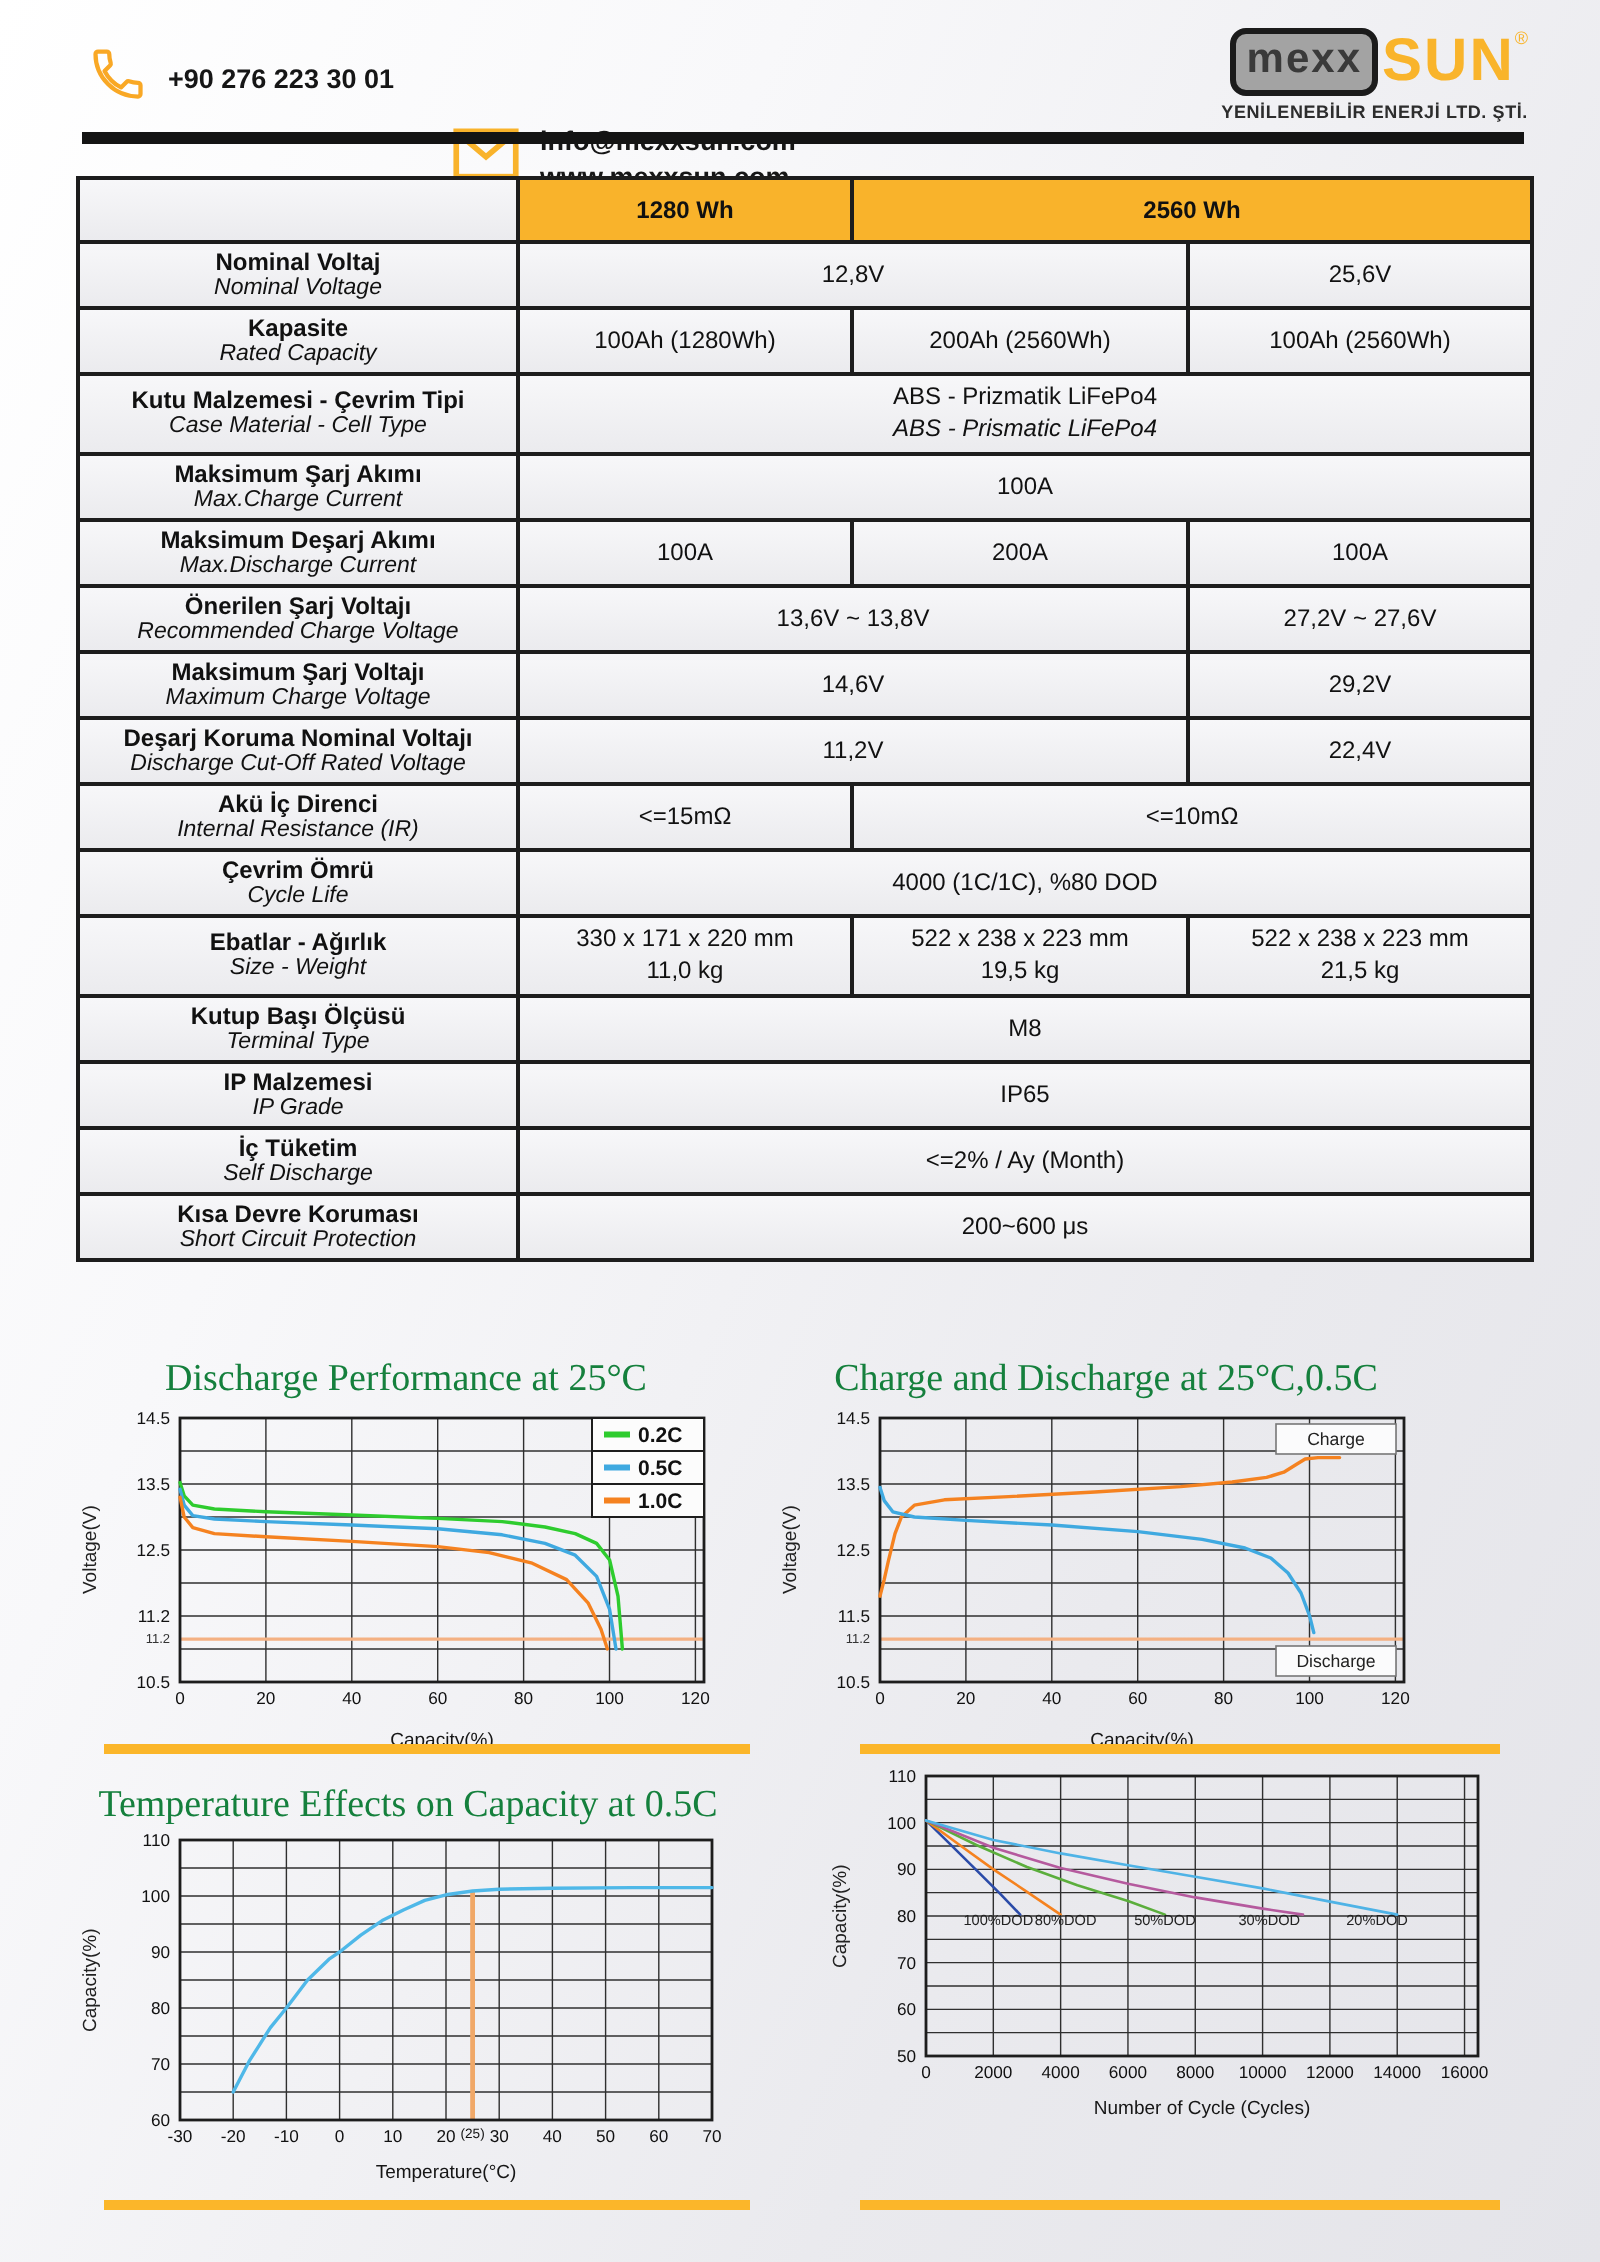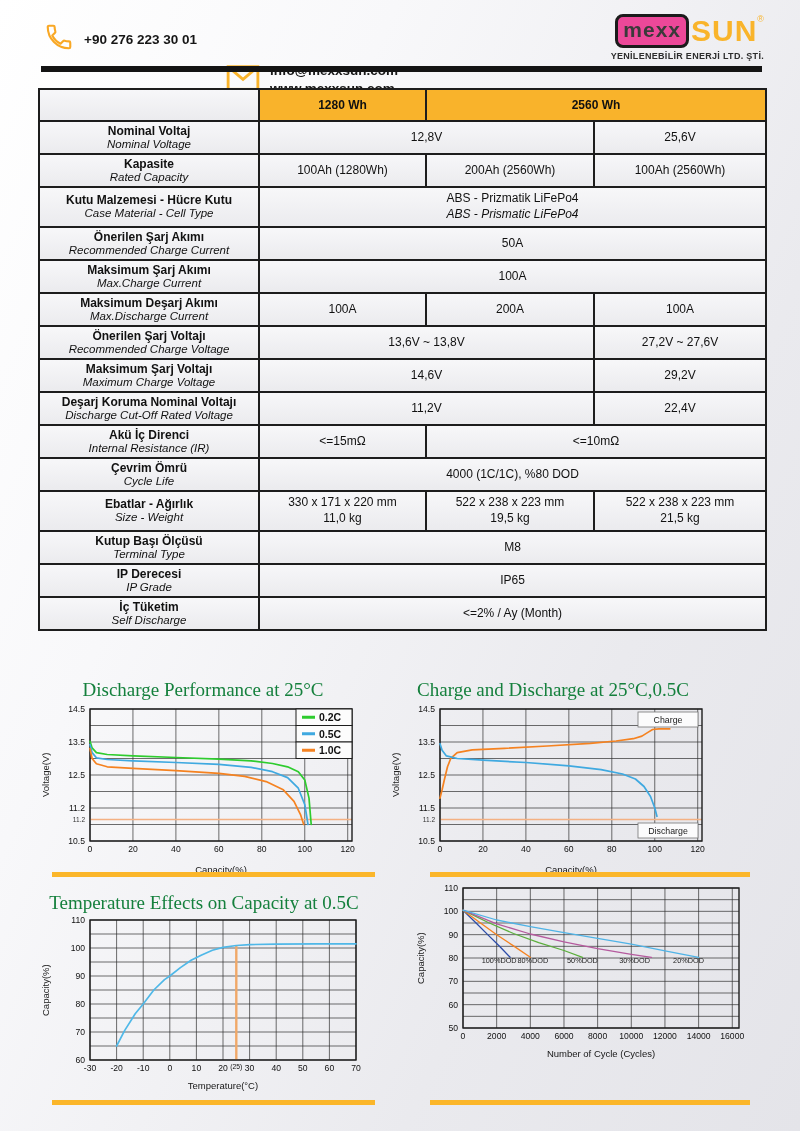--- a/index.html
+++ b/index.html
@@ -9,21 +9,21 @@
     font-family:"Liberation Sans",sans-serif;color:#111;
   }
   
   .contact{position:absolute;display:flex;align-items:center;gap:10px;}
   .contact-phone{left:44px;top:22px;}
   .contact-email{left:226px;top:18px;margin-top:44px;}
   .contact .txt{font-weight:bold;font-size:13.5px;color:#161616;}
   .contact-email .txt div{line-height:1.3;}
   .logo{position:absolute;right:36px;top:14px;text-align:center;}
   .logo-row{display:flex;align-items:center;justify-content:flex-end;}
-  .logo-mexx{border:3px solid #1b1b1b;border-radius:8px;background:#ec4899;color:#3a3a3a;
+  .logo-mexx{border:3px solid #1b1b1b;border-radius:8px;background:#a3a3a3;color:#3a3a3a;
     font-weight:bold;font-size:21px;padding:0 5px 2px 5px;letter-spacing:1px;line-height:26px;}
   .logo-sun{color:#F9B42B;font-weight:bold;font-size:30px;letter-spacing:1px;margin-left:2px;line-height:28px;}
   .logo-reg{color:#F9B42B;font-size:9px;align-self:flex-start;line-height:10px;}
   .logo-sub{font-size:9px;font-weight:bold;color:#2d2d2d;margin-top:3px;letter-spacing:.3px;}
   .black-bar{position:absolute;left:41px;top:66px;width:721px;height:6px;background:#141414;}
   
   table.spec{position:absolute;left:38px;top:88px;width:727px;border-collapse:collapse;table-layout:fixed;}
   table.spec td{border:2px solid #1d1d1d;background:linear-gradient(#f7f7f9,#ebebee);
     padding:1px 6px;text-align:center;vertical-align:middle;font-size:12px;}
   td.corner{border:none;background:transparent;}
@@ -133,39 +133,30 @@
         </td>
         <td>
           <div class="v1">200Ah (2560Wh)</div>
         </td>
         <td>
           <div class="v1">100Ah (2560Wh)</div>
         </td>
       </tr>
       <tr class="dbl">
         <td class="lbl">
-          <div class="tl">Kutu Malzemesi - Hücre Kutu</div>
+          <div class="tl">Kutu Malzemesi - Çevrim Tipi</div>
           <div class="el">Case Material - Cell Type</div>
         </td>
         <td colspan="3">
           <div class="v1">ABS - Prizmatik  LiFePo4</div>
           <div class="v2 italic">ABS - Prismatic LiFePo4</div>
         </td>
       </tr>
       <tr class="std">
         <td class="lbl">
-          <div class="tl">Önerilen Şarj Akımı</div>
-          <div class="el">Recommended Charge Current</div>
-        </td>
-        <td colspan="3">
-          <div class="v1">50A</div>
-        </td>
-      </tr>
-      <tr class="std">
-        <td class="lbl">
           <div class="tl">Maksimum Şarj Akımı</div>
           <div class="el">Max.Charge Current</div>
         </td>
         <td colspan="3">
           <div class="v1">100A</div>
         </td>
       </tr>
       <tr class="std">
         <td class="lbl">
           <div class="tl">Maksimum Deşarj Akımı</div>
@@ -260,34 +251,43 @@
         <td class="lbl">
           <div class="tl">Kutup Başı Ölçüsü</div>
           <div class="el">Terminal Type</div>
         </td>
         <td colspan="3">
           <div class="v1">M8</div>
         </td>
       </tr>
       <tr class="std">
         <td class="lbl">
-          <div class="tl">IP Derecesi</div>
+          <div class="tl">IP Malzemesi</div>
           <div class="el">IP Grade</div>
         </td>
         <td colspan="3">
           <div class="v1">IP65</div>
         </td>
       </tr>
       <tr class="std">
         <td class="lbl">
           <div class="tl">İç Tüketim</div>
           <div class="el">Self Discharge</div>
         </td>
         <td colspan="3">
           <div class="v1">&lt;=2% / Ay (Month)</div>
+        </td>
+      </tr>
+      <tr class="std">
+        <td class="lbl">
+          <div class="tl">Kısa Devre Koruması</div>
+          <div class="el">Short Circuit Protection</div>
+        </td>
+        <td colspan="3">
+          <div class="v1">200~600 μs</div>
         </td>
       </tr>
     </tbody>
 </table>
 
 <div class="chart" id="c1">
   <div class="chart-title">Discharge Performance at 25°C</div>
   <div class="chart-body">
     <div class="ylabel">Voltage(V)</div>
     <svg width="330" height="158">

